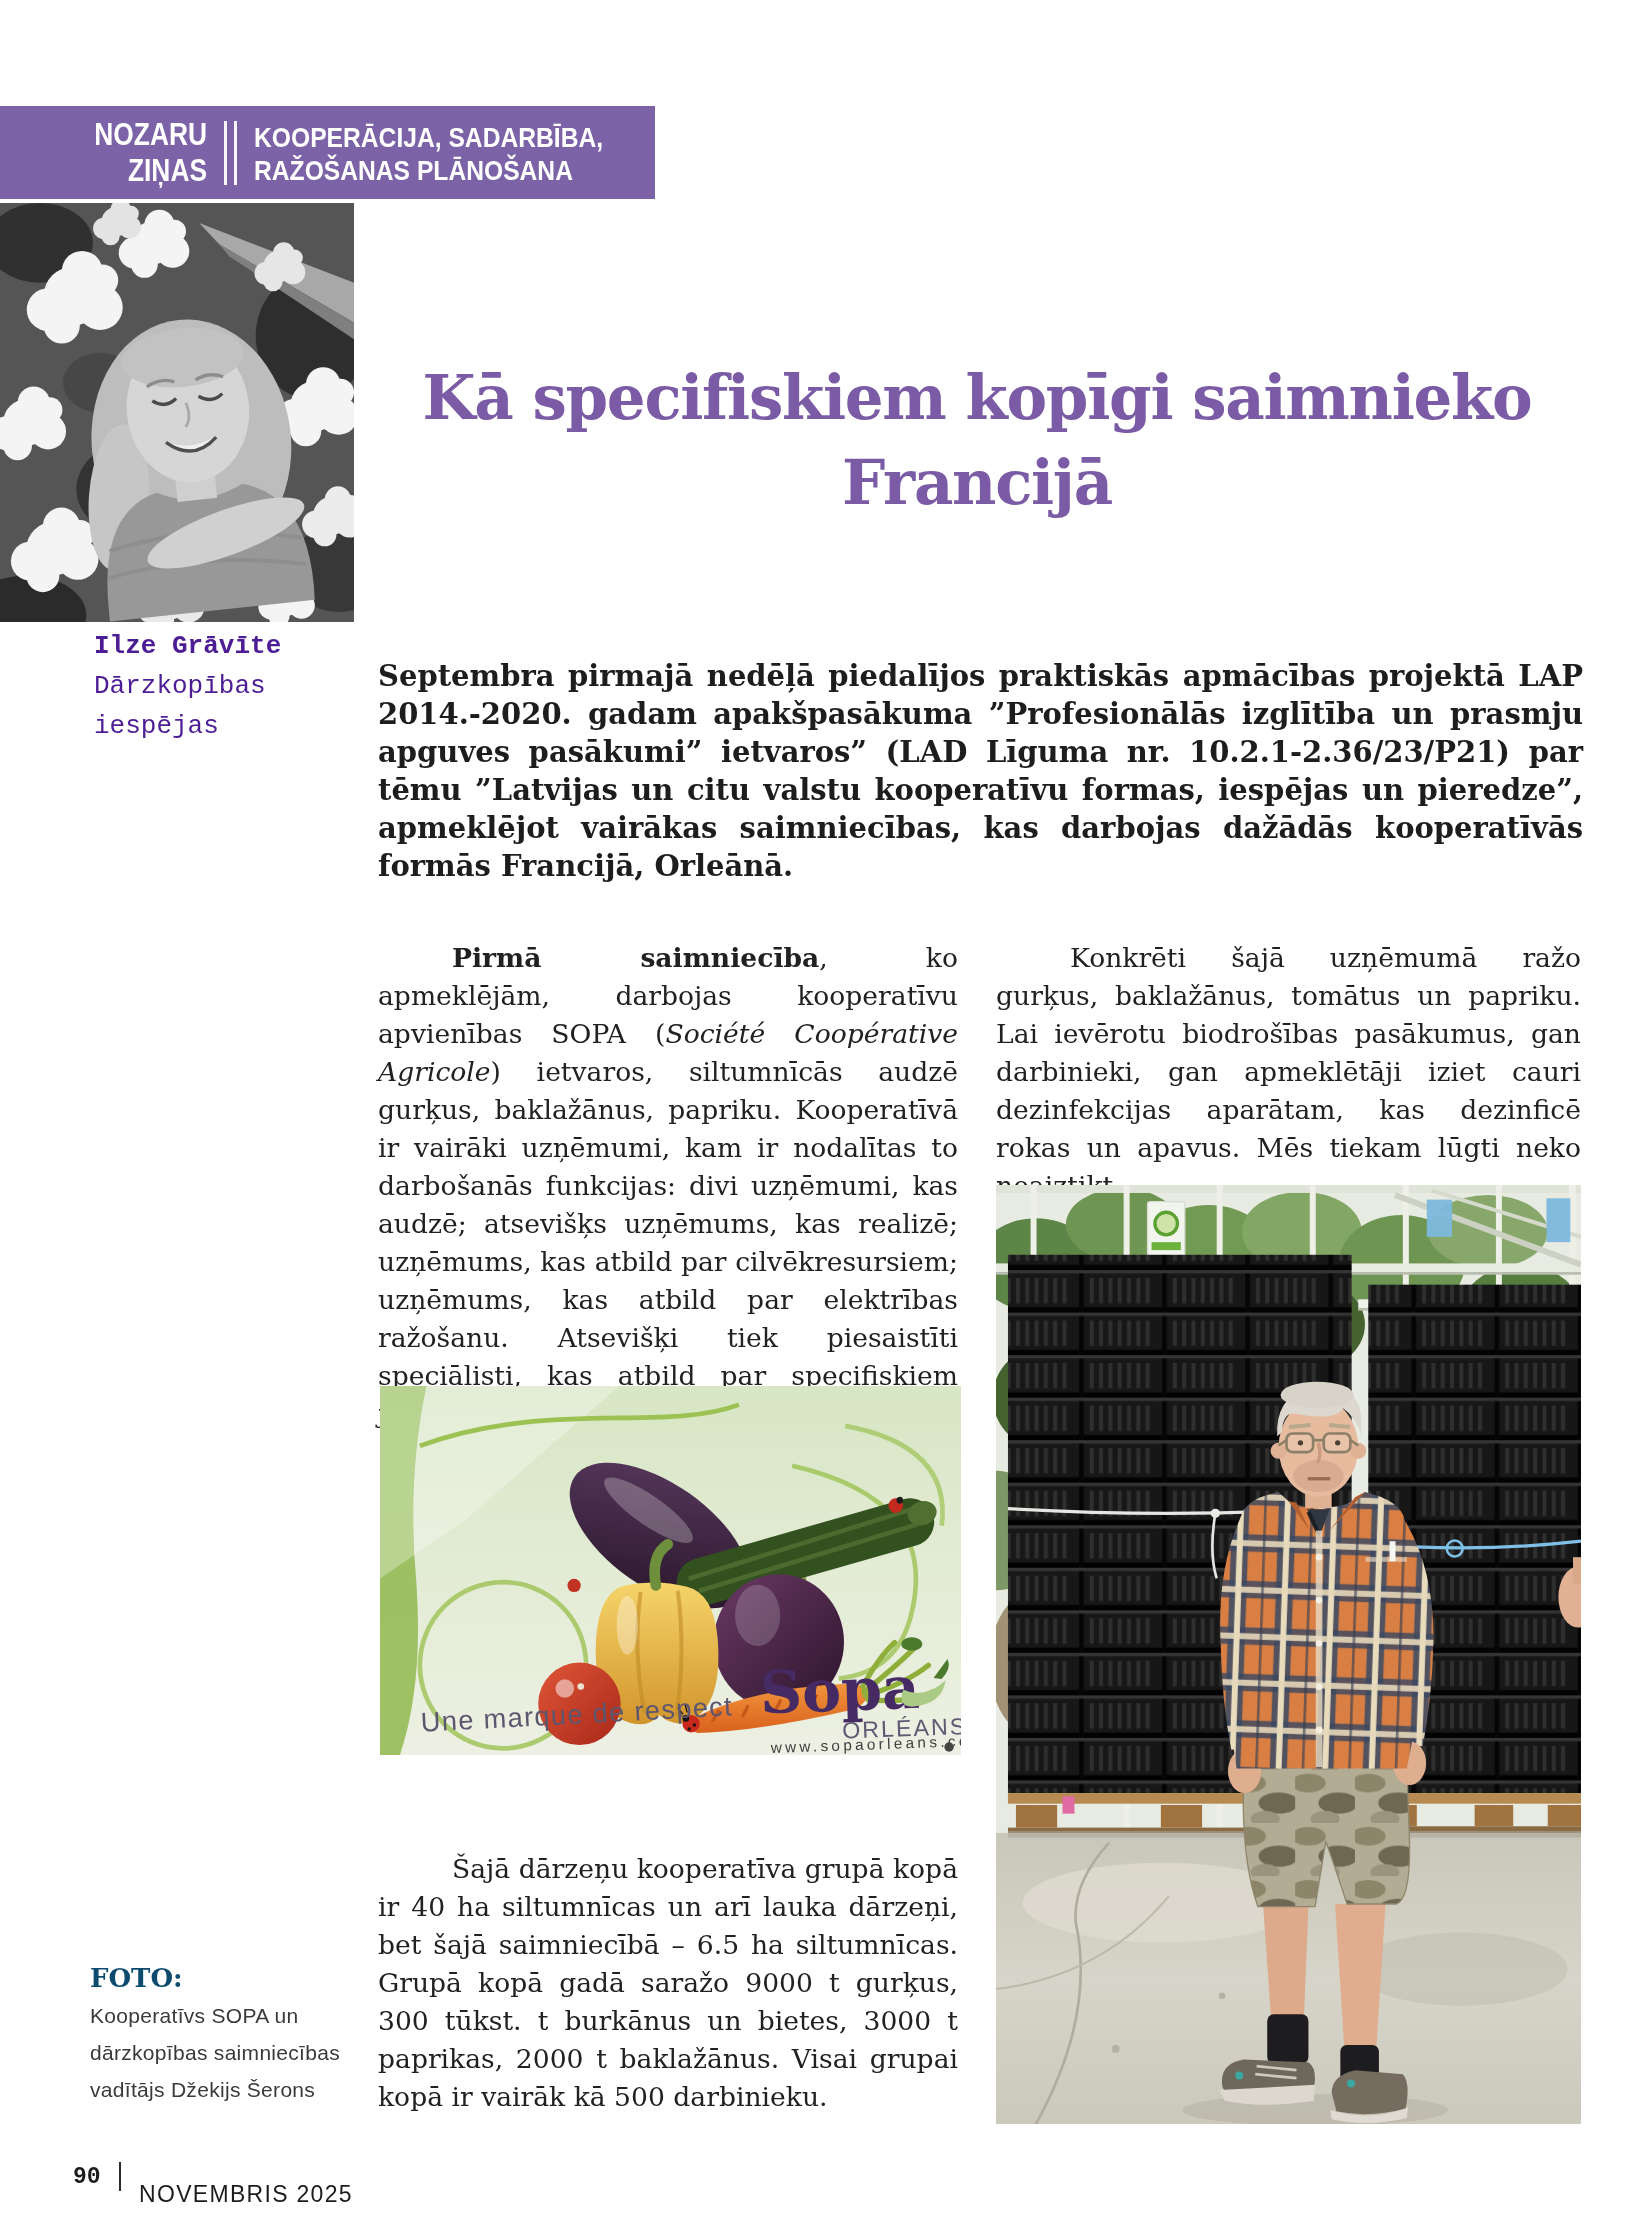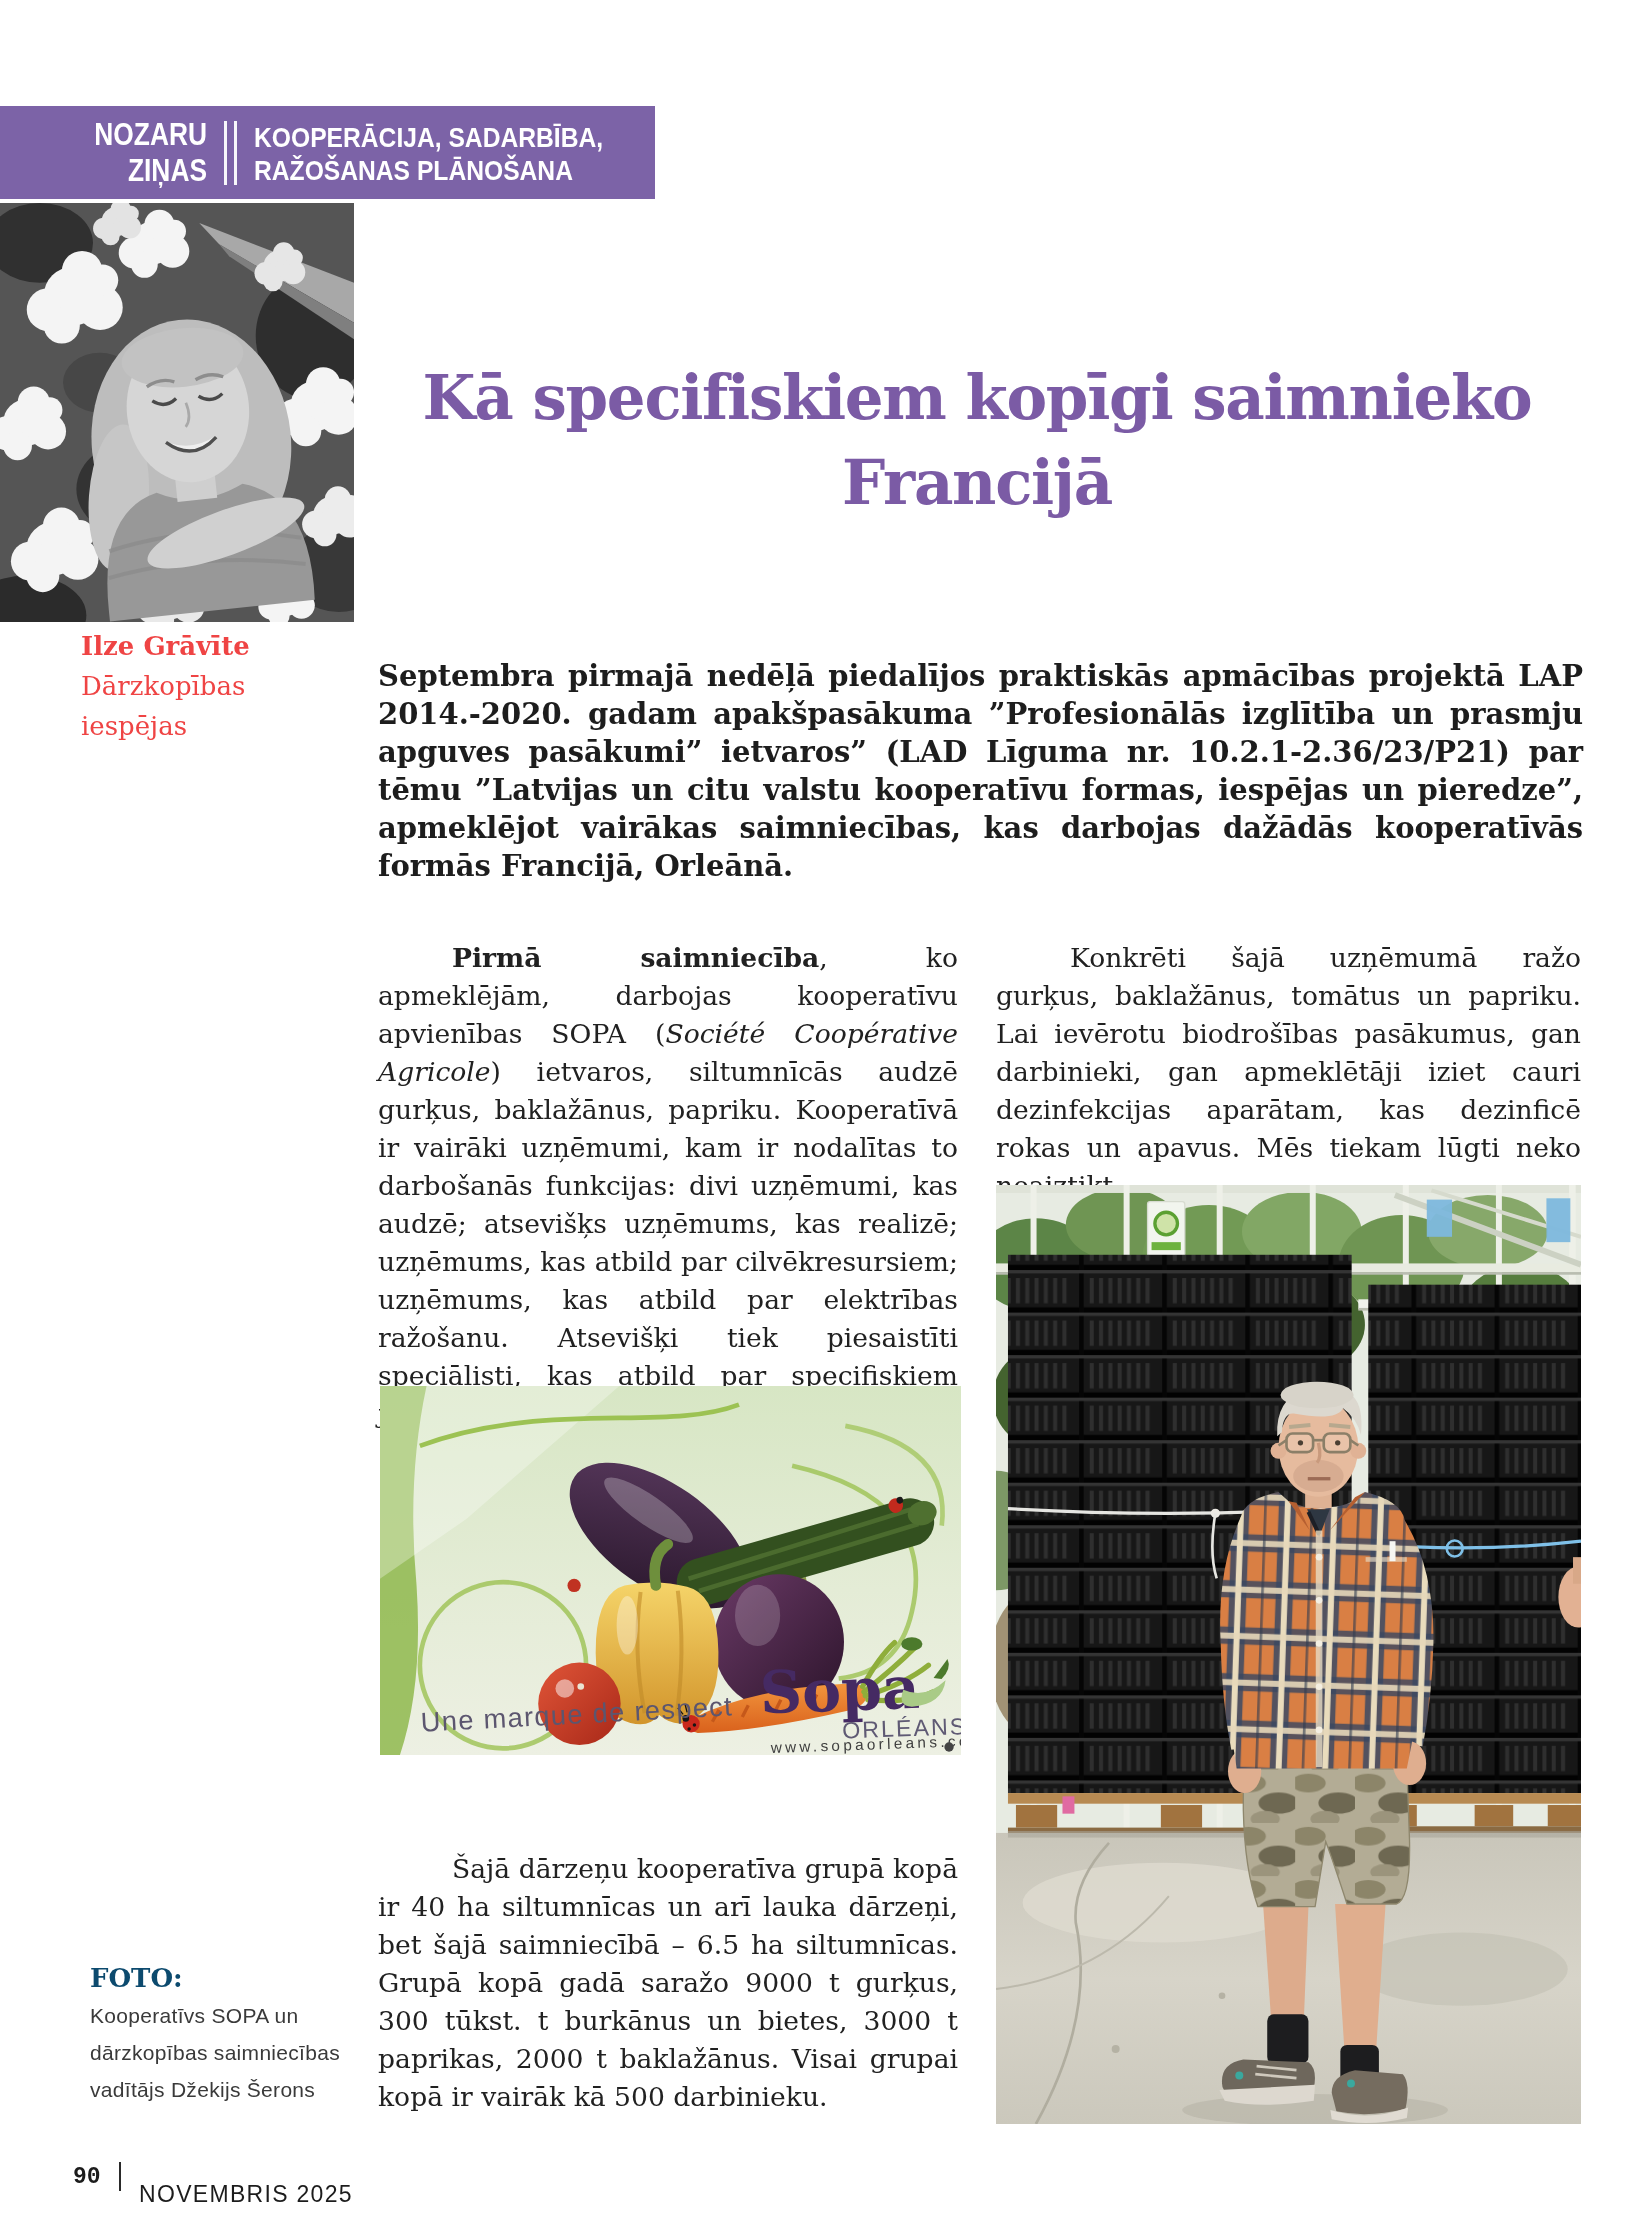--- a/index.html
+++ b/index.html
@@ -20,21 +20,21 @@
   
   .portrait{position:absolute;left:0;top:203px;width:354px;height:419px;overflow:hidden;}
   .sopa-figure{position:absolute;left:380px;top:1386px;width:581px;height:369px;overflow:hidden;}
   .man-figure{position:absolute;left:996px;top:1185px;width:585px;height:939px;overflow:hidden;}
   .portrait svg,.sopa-figure svg,.man-figure svg{display:block;width:100%;height:100%;}
 
   
   .page-title{position:absolute;left:372px;top:314px;width:1210px;text-align:center;
       color:#7b5ba5;font-weight:bold;font-size:61px;line-height:85px;letter-spacing:-1.3px;}
   .page-title .tl{display:block;white-space:nowrap;}
-  .author{position:absolute;left:81px;top:626px;width:226px;font-size:26px;line-height:40px;color:#ef4444;}
+  .author{position:absolute;left:94px;top:626px;width:226px;font-size:26px;line-height:40px;color:#4c1d95;font-family:Liberation Mono, monospace;}
   .author-name{font-weight:bold;}
   .intro{position:absolute;left:378px;top:628px;width:1205px;font-weight:bold;
       font-size:29px;line-height:38px;text-align:justify;color:#1d1d1d;}
 
   
   .bodytext{font-size:26.6px;line-height:38px;text-align:justify;color:#212121;}
   .col1{position:absolute;left:378px;top:912px;width:580px;}
   .col2{position:absolute;left:996px;top:912px;width:585px;}
   .col1b{position:absolute;left:378px;top:1823px;width:580px;}
   .indent{text-indent:74px;}

